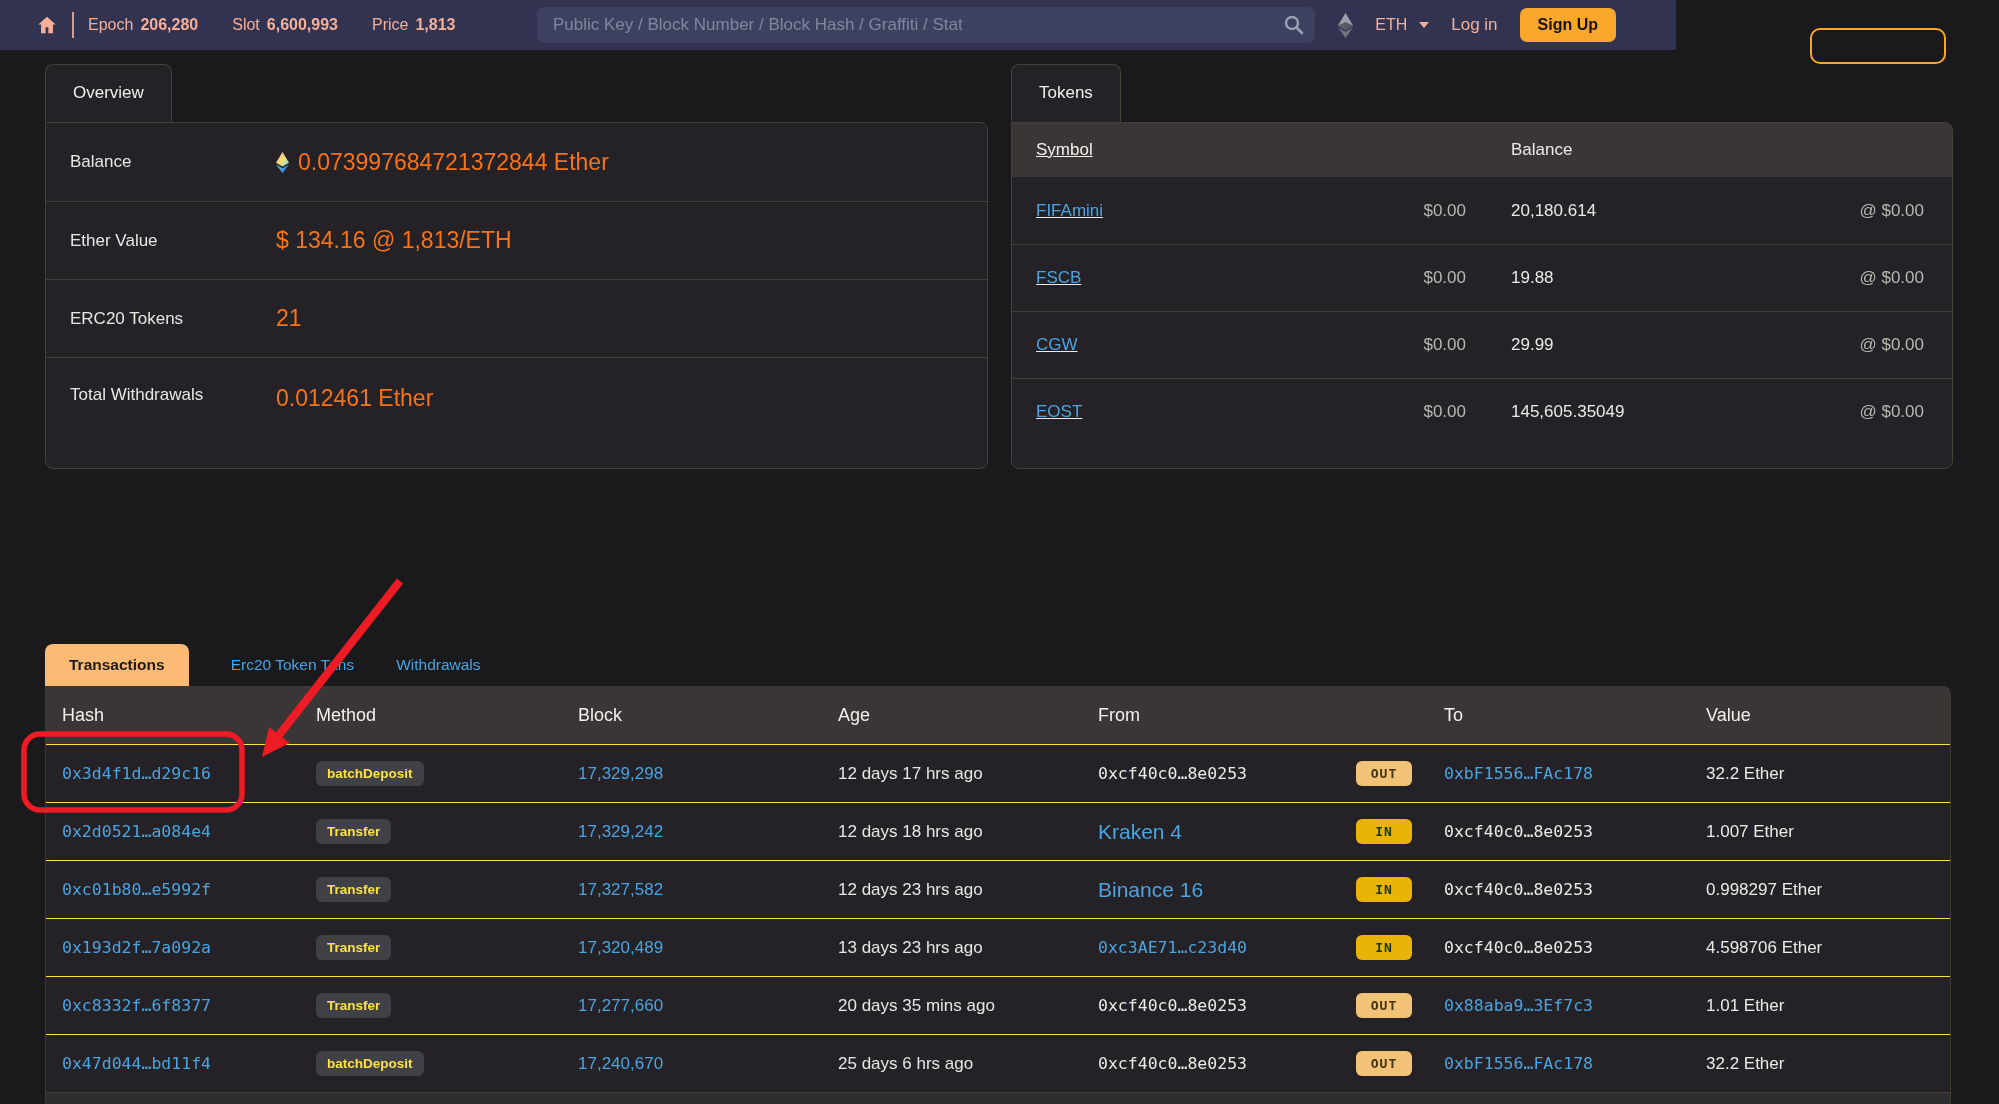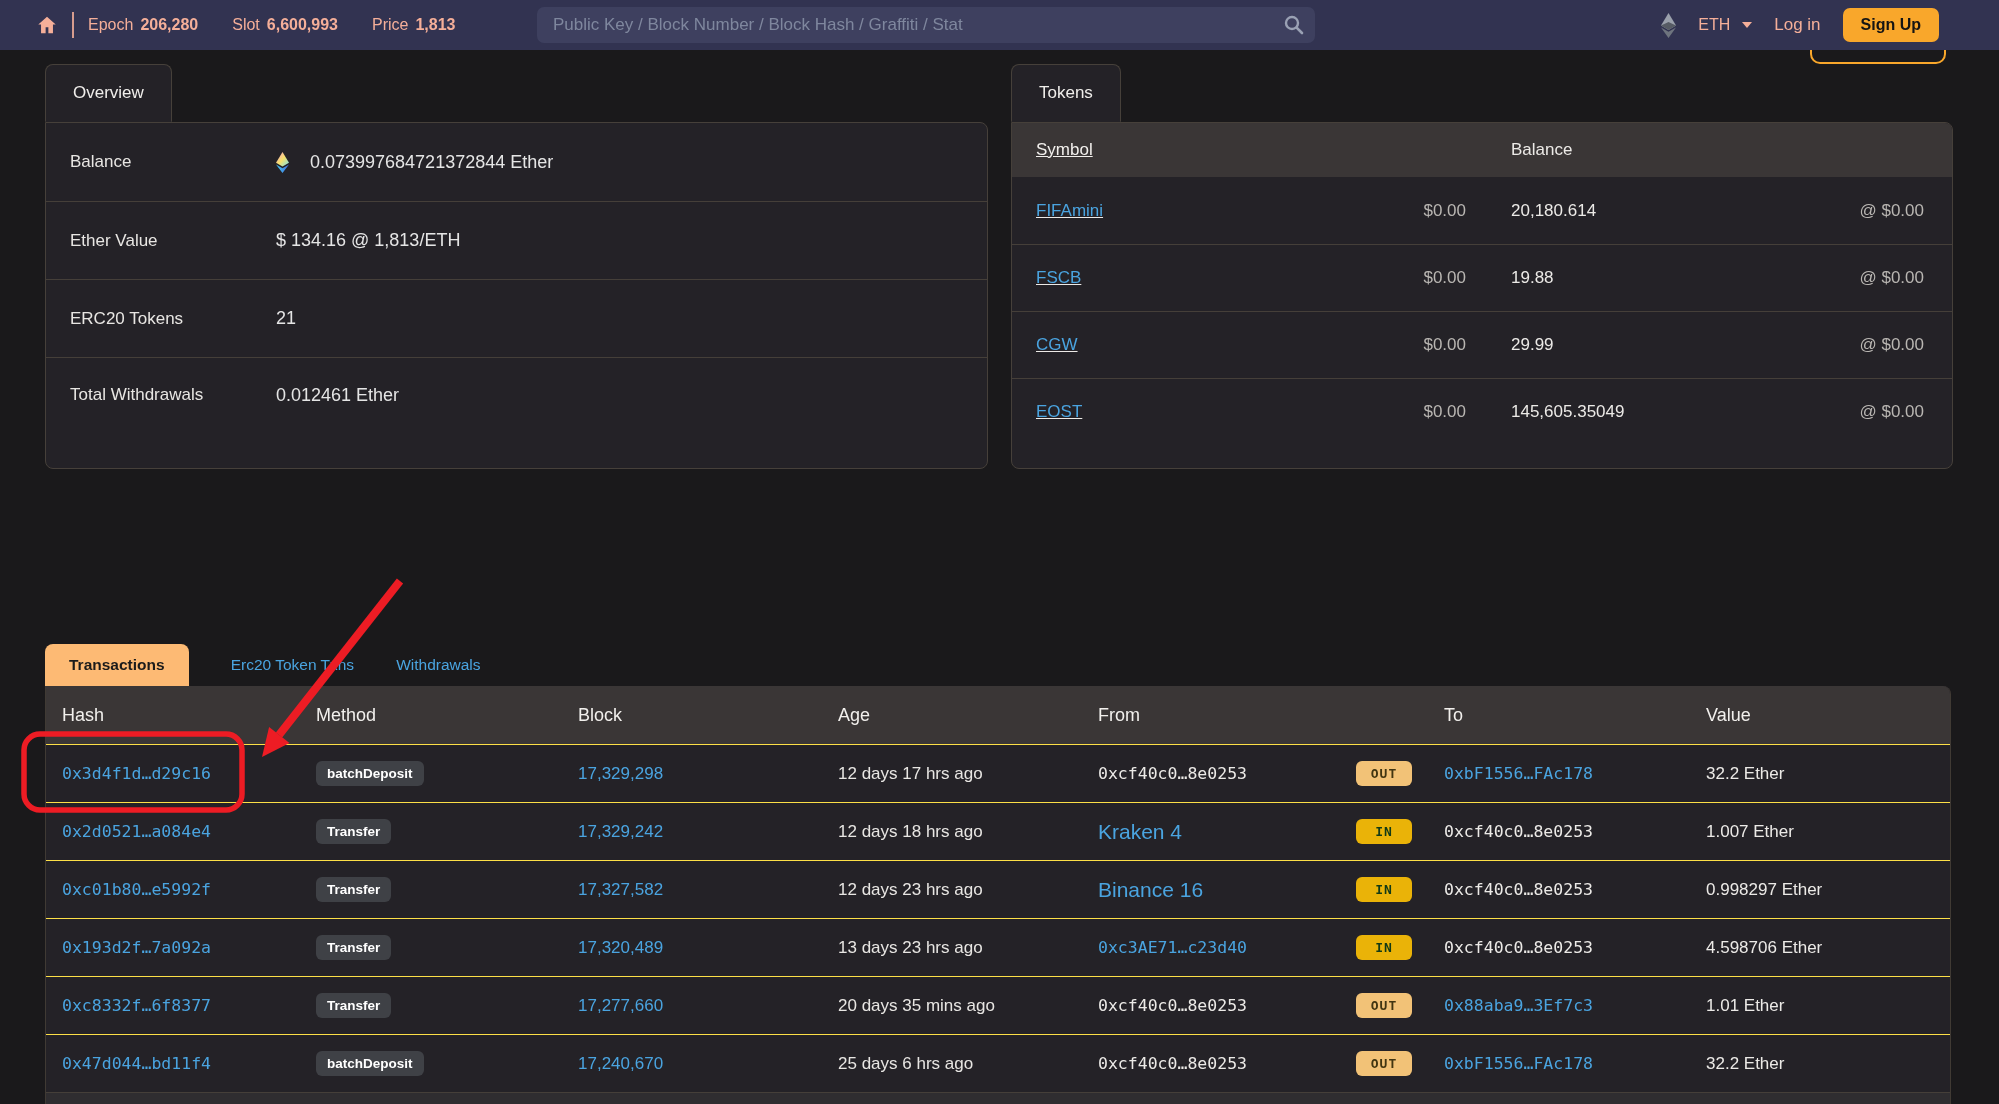--- a/index.html
+++ b/index.html
@@ -5,21 +5,21 @@
   * { margin:0; padding:0; box-sizing:border-box; }
   html,body { width:1999px; height:1104px; overflow:hidden; }
   body {
     font-family:"Liberation Sans", sans-serif;
     background:#1a191b; color:#eceae7;
     position:relative;
   }
 
   
   .navbar {
-    position:absolute; top:0; left:0; width:1999px; height:50px;
+    position:absolute; top:0; left:0; width:1676px; height:50px;
     background:#323351; display:flex; align-items:center; z-index:30;
   }
   .nav-left { display:flex; align-items:center; gap:14px; padding-left:36px; color:#f5af99; }
   .nav-sep { width:2px; height:26px; background:#f5af99; opacity:.85; }
   .stat { font-size:16px; color:#f5af99; display:flex; gap:7px; margin-right:20px; cursor:pointer;}
   .stat b { font-weight:bold; }
   .search-wrap { position:absolute; left:537px; top:7px; width:778px; height:36px; }
   .search-wrap input {
     width:100%; height:100%; background:#3e405f; border:none; border-radius:7px;
     padding:0 40px 0 16px; font-size:17px; color:#5eead4; outline:none;
@@ -54,21 +54,21 @@
     border:1px solid #46403a; border-radius:0 8px 8px 8px; overflow:hidden; z-index:1;
   }
 
   
   #overview-tab { left:45px; top:64px; }
   #overview-body { left:45px; width:943px; }
   .ov-row { display:grid; grid-template-columns:230px 1fr; align-items:center; height:78px; border-top:1px solid #453f39; }
   .ov-row:first-child { border-top:none; }
   .ov-row.last { height:113px; align-items:flex-start; padding-top:27px; }
   .ov-label { padding-left:24px; font-size:17px; color:#e8e6e3; }
-  .ov-value { font-size:18px; color:#e5e5e5; display:flex; align-items:center; gap:21px; }
+  .ov-value { font-size:23px; color:#f97316; display:flex; align-items:center; gap:9px; }
 
   
   #tokens-tab { left:1011px; top:64px; }
   #tokens-body { left:1011px; width:942px; }
   .tk-grid { display:grid; grid-template-columns:214px 240px 305px 1fr; align-items:center; }
   .tk-head { height:54px; background:#3a3636; font-size:17px; color:#f2f0ed; }
   .tk-row { height:67px; border-top:1px solid #453f39; font-size:17px; }
   .tk-row:nth-child(2) { border-top:none; }
   .tk-sym { padding-left:24px;text-decoration:underline; }
   .tk-sym a { color:#4aa4e0; text-decoration:none; cursor:pointer; }
@@ -90,21 +90,21 @@
   }
   .tx-grid { display:grid; grid-template-columns:270px 262px 260px 260px 258px 88px 262px 1fr; align-items:center; }
   .tx-head { height:58px; background:#3a3636; font-size:18px; color:#f2f0ed; }
   .tx-head > div:first-child { padding-left:16px; }
   .tx-row { height:58px; border-top:1px solid #fde047; font-size:17px; }
   .tx-row > div:first-child { padding-left:16px; }
   .hash a, a.blk { color:#4aa4e0; text-decoration:none; cursor:pointer; font-size:16.5px; }
   .hash a { font-family:"DejaVu Sans Mono", monospace; }
   a.blk { font-family:"Liberation Sans", sans-serif; font-size:17px; }
   .method-badge {
-    display:inline-block; background:#3f4146; color:#ffffff; font-weight:bold;
+    display:inline-block; background:#3f4146; color:#fde047; font-weight:bold;
     font-size:13.5px; border-radius:6px; padding:5px 11px;
   }
   .age { color:#e8e6e3; }
   .addr { font-family:"DejaVu Sans Mono", monospace; font-size:16.5px; color:#eceae7; }
   .addr.link { color:#4aa4e0; cursor:pointer; }
   .from-name { font-size:21px; color:#4aa4e0; cursor:pointer; }
   .dir-badge {
     display:inline-block; min-width:56px; text-align:center; border-radius:6px;
     font-family:"DejaVu Sans Mono", monospace; font-weight:bold; font-size:13px;
     padding:5px 8px; letter-spacing:1px;

